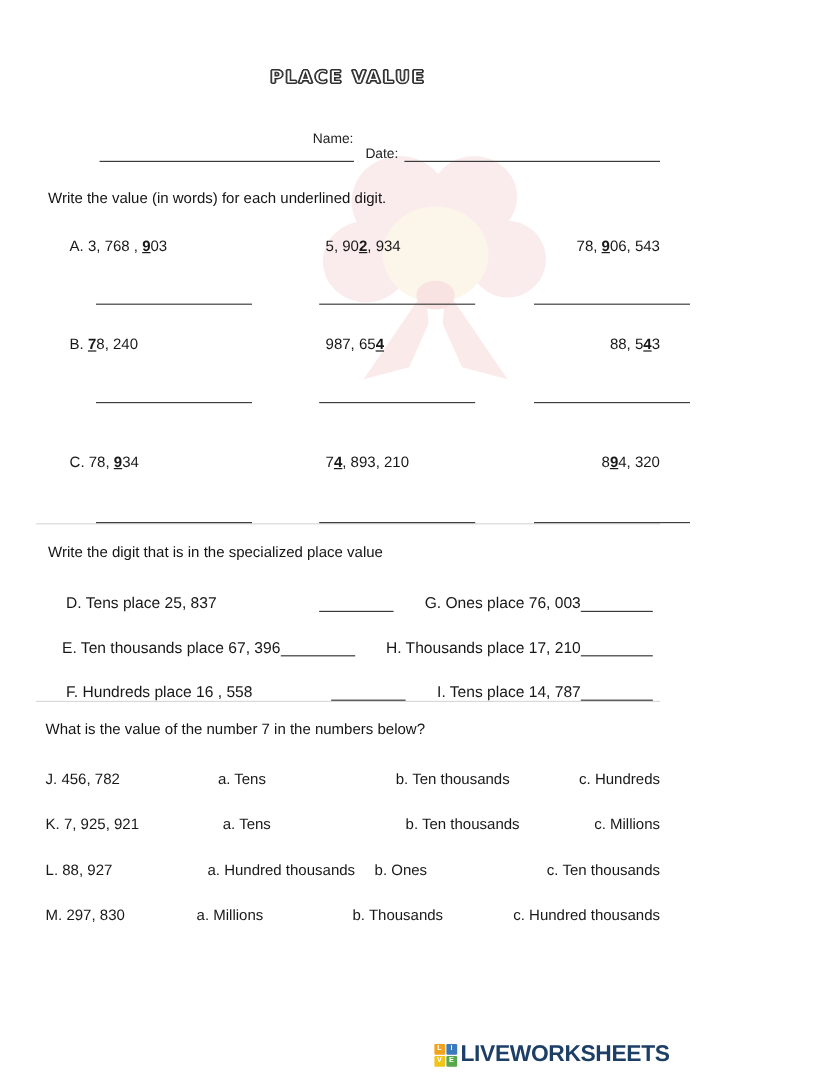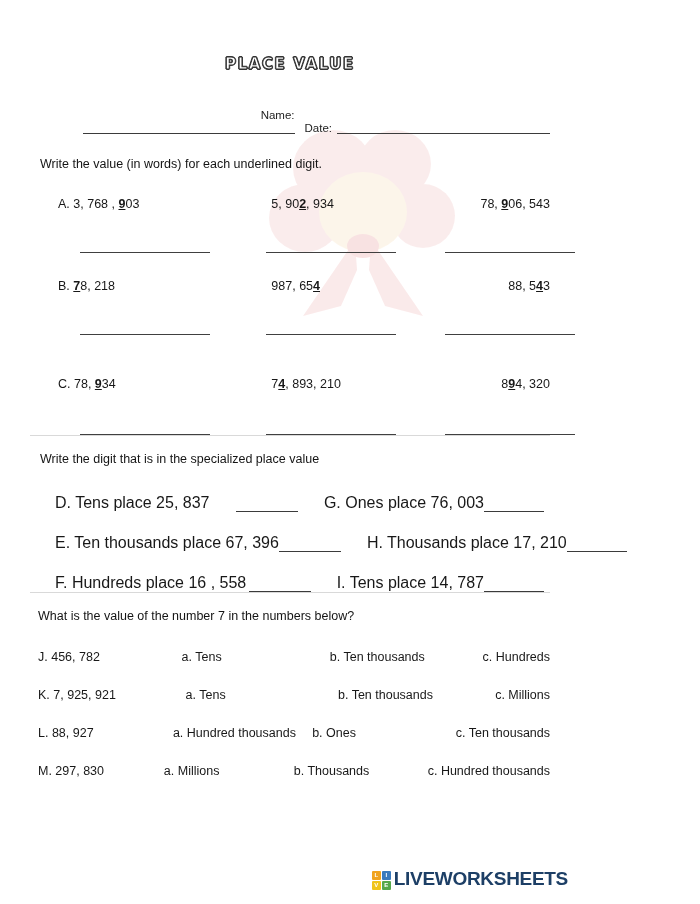--- a/index.html
+++ b/index.html
@@ -120,23 +120,24 @@
   .sec1-lineB { margin-top: 40px; }
   .sec1-rowC { margin-top: 42px; }
   .sec1-lineC { margin-top: 42px; }
 
   .div1 { margin-top: 30px; }
 
   
   .sec2-heading { margin-top: 16px; }
   .s2-row {
     display: flex;
-    font-size: 16px;
+    font-size: 13px;
     color: #181818;
     align-items: flex-end;
+    justify-content: flex-end;
   }
   .s2-left  { width: 360px; padding-left: 25px; box-sizing: border-box; display:flex; align-items:flex-end;}
   .s2-right { flex: 1; padding-left: 0px; box-sizing: border-box; display:flex; align-items:flex-end;}
   .s2-label { white-space: nowrap; }
   .s2-blank {
     border-bottom: 1.3px solid #3b3b3b;
     width: 62px;
     height: 11px;
     margin-left: auto;
     margin-right: 26px;
@@ -160,24 +161,24 @@
   .s3-num  { width: 155px; white-space: nowrap; }
   .s3-opt  { white-space: nowrap; }
   .s3-optA { width: 160px; }
   .s3-optB { width: 165px; }
   .s3-optC { flex: 1; }
   .s3-rowJ { margin-top: 27px; }
 
   
   .footer {
     position: absolute;
-    right: 12px;
+    right: 22px;
     bottom: 14px;
     display: flex;
-    align-items: flex-end;
+    align-items: center;
     z-index: 3;
   }
   .logo-tiles {
     display: grid;
     grid-template-columns: 9px 9px;
     grid-template-rows: 9px 9px;
     gap: 1px;
     margin-right: 3px;
   }
   .tile {
@@ -256,21 +257,21 @@
     <div class="line-col c2">
         <div class="ans-line"></div>
       </div>
     <div class="line-col c3">
         <div class="ans-line"></div>
       </div>
   </div>
 
   <div class="q-row sec1-rowB">
     <div class="q-col c1">
-      <span class="q-text"><span>B.</span> <span></span><u>7</u><span>8, 218</span></span>
+      <span class="q-text"><span>B.</span> <span></span><u>7</u><span>8, 240</span></span>
     </div>
     <div class="q-col c2">
       <span class="q-text"><span>987, 65</span><u>4</u><span></span></span>
     </div>
     <div class="q-col c3">
       <span class="q-text"><span>88, 5</span><u>4</u><span>3</span></span>
     </div>
   </div>
   <div class="line-row sec1-lineB">
     <div class="line-col c1">

